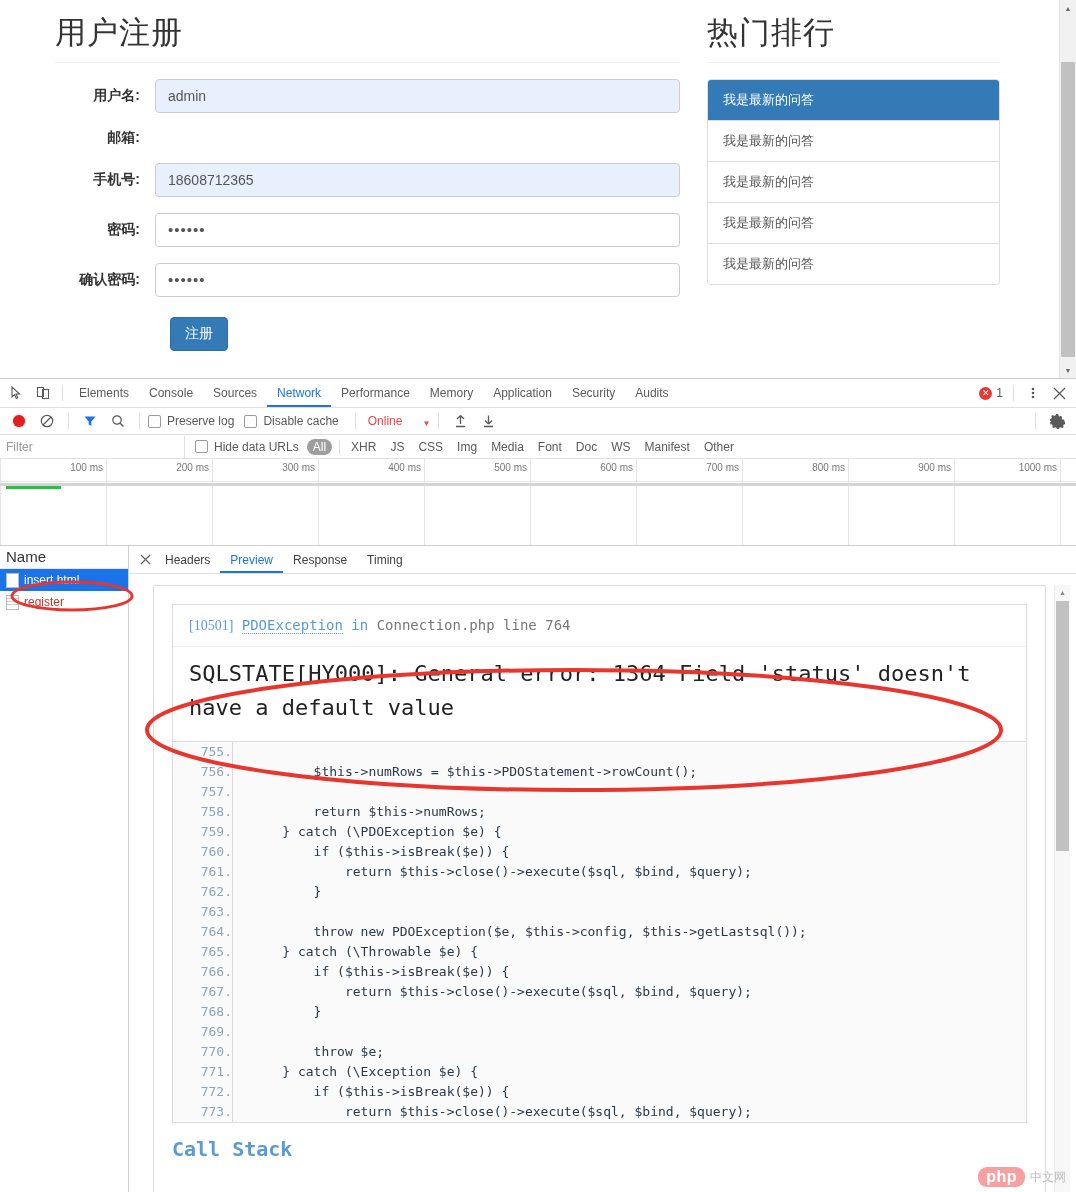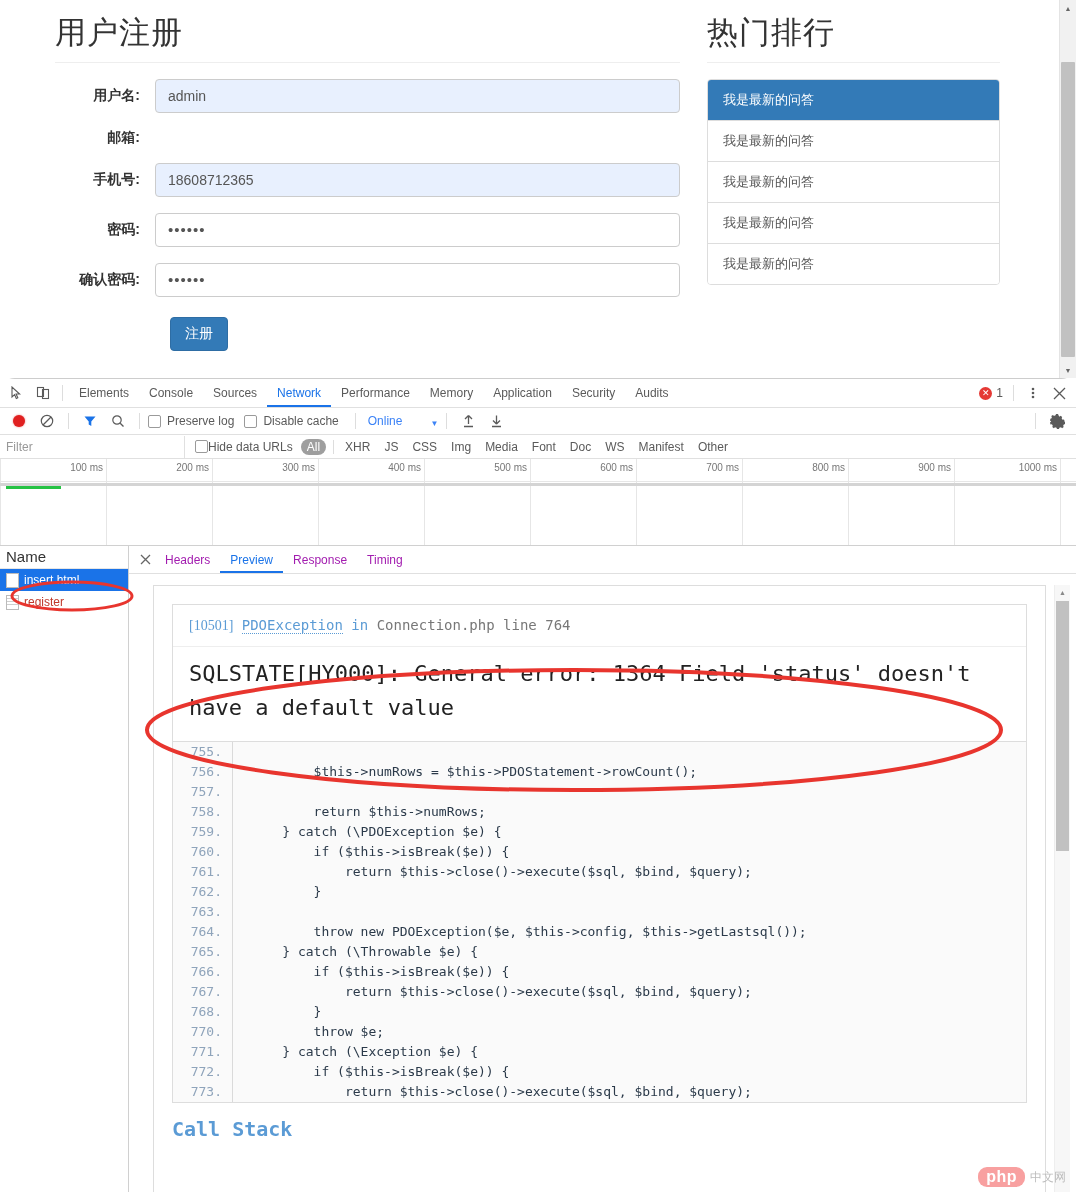--- a/index.html
+++ b/index.html
@@ -66,21 +66,20 @@
   #page-scrollbar .sb-arrow.down{bottom:0;}
   #page-scrollbar .sb-thumb{
     position:absolute;left:1px;width:14px;top:62px;height:295px;
     background:#c1c1c1;border-radius:1px;
   }
   
   #devtools{
     position:absolute;left:0;top:378px;width:1076px;height:814px;
     background:#fff;border-top:1px solid #cdcdcd;
     font-family:"Liberation Sans","DejaVu Sans",sans-serif;
-    border-radius:15px;
   }
   .dt-tabbar{
     height:29px;display:flex;align-items:center;
     border-bottom:1px solid #e0e0e0;background:#fff;
     padding:0 4px;box-sizing:border-box;
   }
   .dt-icon-btn{
     width:26px;height:26px;display:flex;align-items:center;justify-content:center;
     cursor:pointer;color:#5a5a5a;
   }
@@ -99,32 +98,32 @@
   .dt-toolbar{
     height:27px;display:flex;align-items:center;
     border-bottom:1px solid #e0e0e0;padding:0 6px;box-sizing:border-box;gap:2px;
   }
   .rec-dot{width:12px;height:12px;border-radius:50%;background:#e02020;box-shadow:0 0 2px rgba(224,32,32,.6);}
   .cb{
     width:11px;height:11px;border:1px solid #9a9a9a;background:#fff;border-radius:2px;
     display:inline-block;vertical-align:middle;
   }
   .tb-label{font-size:12px;color:#5a5a5a;margin:0 8px 0 4px;}
-  .online-sel{font-size:12px;color:#3b82f6;display:flex;align-items:flex-end;gap:28px;margin-left:4px;}
+  .online-sel{font-size:12px;color:#ef4444;display:flex;align-items:flex-end;gap:20px;margin-left:4px;}
   .dt-filterbar{
     height:24px;display:flex;align-items:center;
     border-bottom:1px solid #e0e0e0;box-sizing:border-box;
   }
   .filter-input{
     width:185px;height:22px;border:0;border-right:1px solid #e0e0e0;outline:none;
     font-size:12px;color:#333;padding:0 6px;box-sizing:border-box;
     font-family:"Liberation Sans","DejaVu Sans",sans-serif;
   }
   .filter-input::placeholder{color:#999;}
-  .hide-urls{display:flex;align-items:center;font-size:12px;color:#5a5a5a;margin:0 8px 0 10px;}
+  .hide-urls{display:flex;align-items:center;gap:6px;font-size:12px;color:#5a5a5a;margin:0 8px 0 10px;}
   .ftype{font-size:12px;color:#5a5a5a;padding:1px 6px;border-radius:8px;cursor:pointer;margin-right:2px;}
   .ftype.active{background:#9e9e9e;color:#fff;}
   .fsep{width:1px;height:14px;background:#ddd;margin:0 5px;}
   
   .dt-timeline{height:86px;position:relative;border-bottom:1px solid #d0d0d0;background:#fff;overflow:hidden;}
   .tl-ruler{position:absolute;left:0;top:0;width:100%;height:22px;border-bottom:1px solid #e6e6e6;}
   .tl-tick{position:absolute;top:0;height:86px;border-left:1px solid #e6e6e6;}
   .tl-tick span{
     position:absolute;right:4px;top:3px;font-size:10px;color:#777;white-space:nowrap;
   }
@@ -149,21 +148,21 @@
   .doc-ico{
     width:11px;height:13px;background:#fff;border:1px solid #bbb;display:inline-block;flex:none;
   }
   .doc-ico.lined{background:
      linear-gradient(#fff 2px,#cfcfcf 2px,#cfcfcf 3px,#fff 3px,#fff 5px,#cfcfcf 5px,#cfcfcf 6px,#fff 6px,#fff 8px,#cfcfcf 8px,#cfcfcf 9px,#fff 9px);}
   .dt-detail{flex:1;position:relative;background:#fff;display:flex;flex-direction:column;}
   .detail-tabs{
     height:27px;display:flex;align-items:center;border-bottom:1px solid #e0e0e0;padding-left:6px;
   }
   .dtab{
-    font-size:12px;color:#a21caf;padding:0 10px;height:26px;line-height:26px;
+    font-size:12px;color:#404040;padding:0 10px;height:26px;line-height:26px;
     border-bottom:2px solid transparent;box-sizing:border-box;cursor:pointer;
   }
   .dtab.active{color:#1a73e8;border-bottom-color:#1a73e8;}
   .close-x{width:20px;height:20px;display:flex;align-items:center;justify-content:center;
     font-size:13px;color:#666;cursor:pointer;}
   .preview-wrap{flex:1;position:relative;overflow:hidden;background:#fff;}
   .preview-doc{
     position:absolute;left:24px;top:11px;right:30px;bottom:-60px;
     border:1px solid #ddd;background:#fff;overflow:hidden;
   }
@@ -181,21 +180,21 @@
     padding:10px 16px 16px 16px;
     font-family:"DejaVu Sans Mono","Liberation Mono",monospace;
     font-size:22px;line-height:34px;color:#222;
   }
   .code-block{
     margin:0 18px;background:#fafafa;border:1px solid #ddd;border-top:0;
     font-family:"DejaVu Sans Mono","Liberation Mono",monospace;font-size:13px;
   }
   .code-line{display:flex;height:20px;line-height:20px;}
   .code-ln{
-    width:60px;text-align:right;padding-right:10px;color:#8fa4bb;flex:none;
+    width:60px;text-align:right;padding-right:0;color:#8fa4bb;flex:none;
     border-right:1px solid #dadada;box-sizing:border-box;
   }
   .code-src{padding-left:18px;color:#2b3a4a;white-space:pre;}
   .callstack{
     margin:14px 18px 0 18px;font-size:20px;color:#5b9bd5;font-weight:bold;
     font-family:"DejaVu Sans Mono","Liberation Mono",monospace;
   }
   
   .pv-scroll{
     position:absolute;right:6px;top:11px;width:15px;bottom:0;background:#f7f7f7;
@@ -513,20 +512,24 @@
               </div>
             <div class="code-line">
                 <span class="code-ln">767.</span>
                 <span class="code-src">            return $this-&gt;close()-&gt;execute($sql, $bind, $query);</span>
               </div>
             <div class="code-line">
                 <span class="code-ln">768.</span>
                 <span class="code-src">        }</span>
               </div>
             <div class="code-line">
+                <span class="code-ln">769.</span>
+                <span class="code-src"></span>
+              </div>
+            <div class="code-line">
                 <span class="code-ln">770.</span>
                 <span class="code-src">        throw $e;</span>
               </div>
             <div class="code-line">
                 <span class="code-ln">771.</span>
                 <span class="code-src">    } catch (\Exception $e) {</span>
               </div>
             <div class="code-line">
                 <span class="code-ln">772.</span>
                 <span class="code-src">        if ($this-&gt;isBreak($e)) {</span>

